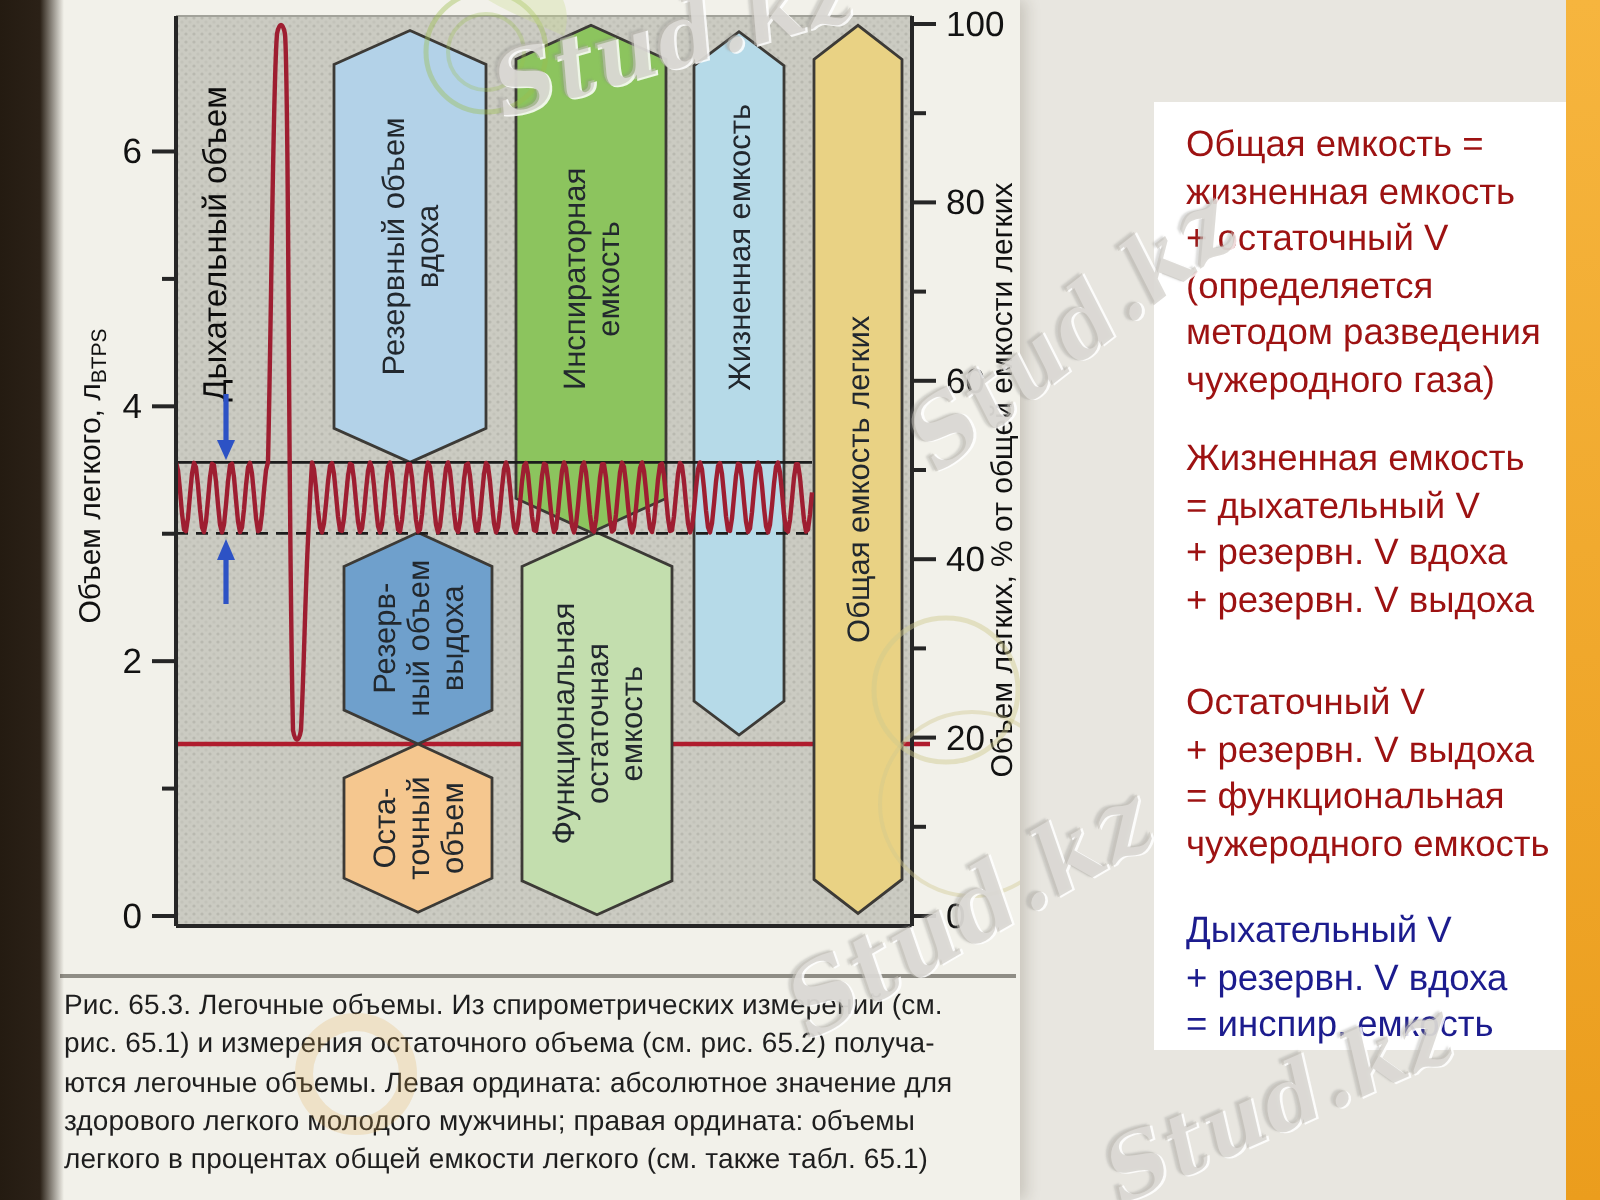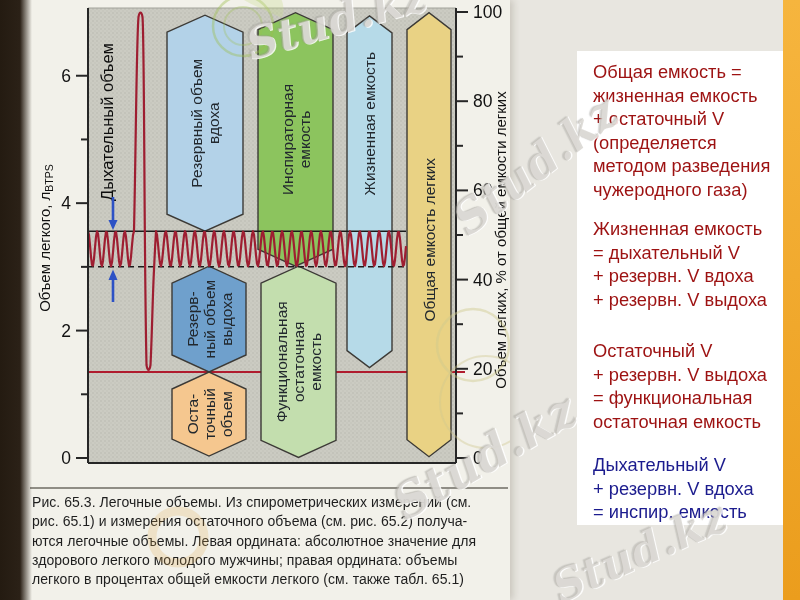--- a/index.html
+++ b/index.html
@@ -154,21 +154,21 @@
 (определяется
 методом разведения
 чужеродного газа)</p>
   <p class="blk red b2">Жизненная емкость
 = дыхательный V
 + резервн. V вдоха
 + резервн. V выдоха</p>
   <p class="blk red b3">Остаточный V
 + резервн. V выдоха
 = функциональная
-остаточная емкость</p>
+чужеродного емкость</p>
   <p class="blk blue">Дыхательный V
 + резервн. V вдоха
 = инспир. емкость</p>
 </div>
 
 <div class="strip-right"></div>
 
 <div class="wm" id="wm-a">Stud.kz</div>
 <div class="wm" id="wm-b">Stud.kz</div>
 <div class="wm" id="wm-c">Stud.kz</div>

